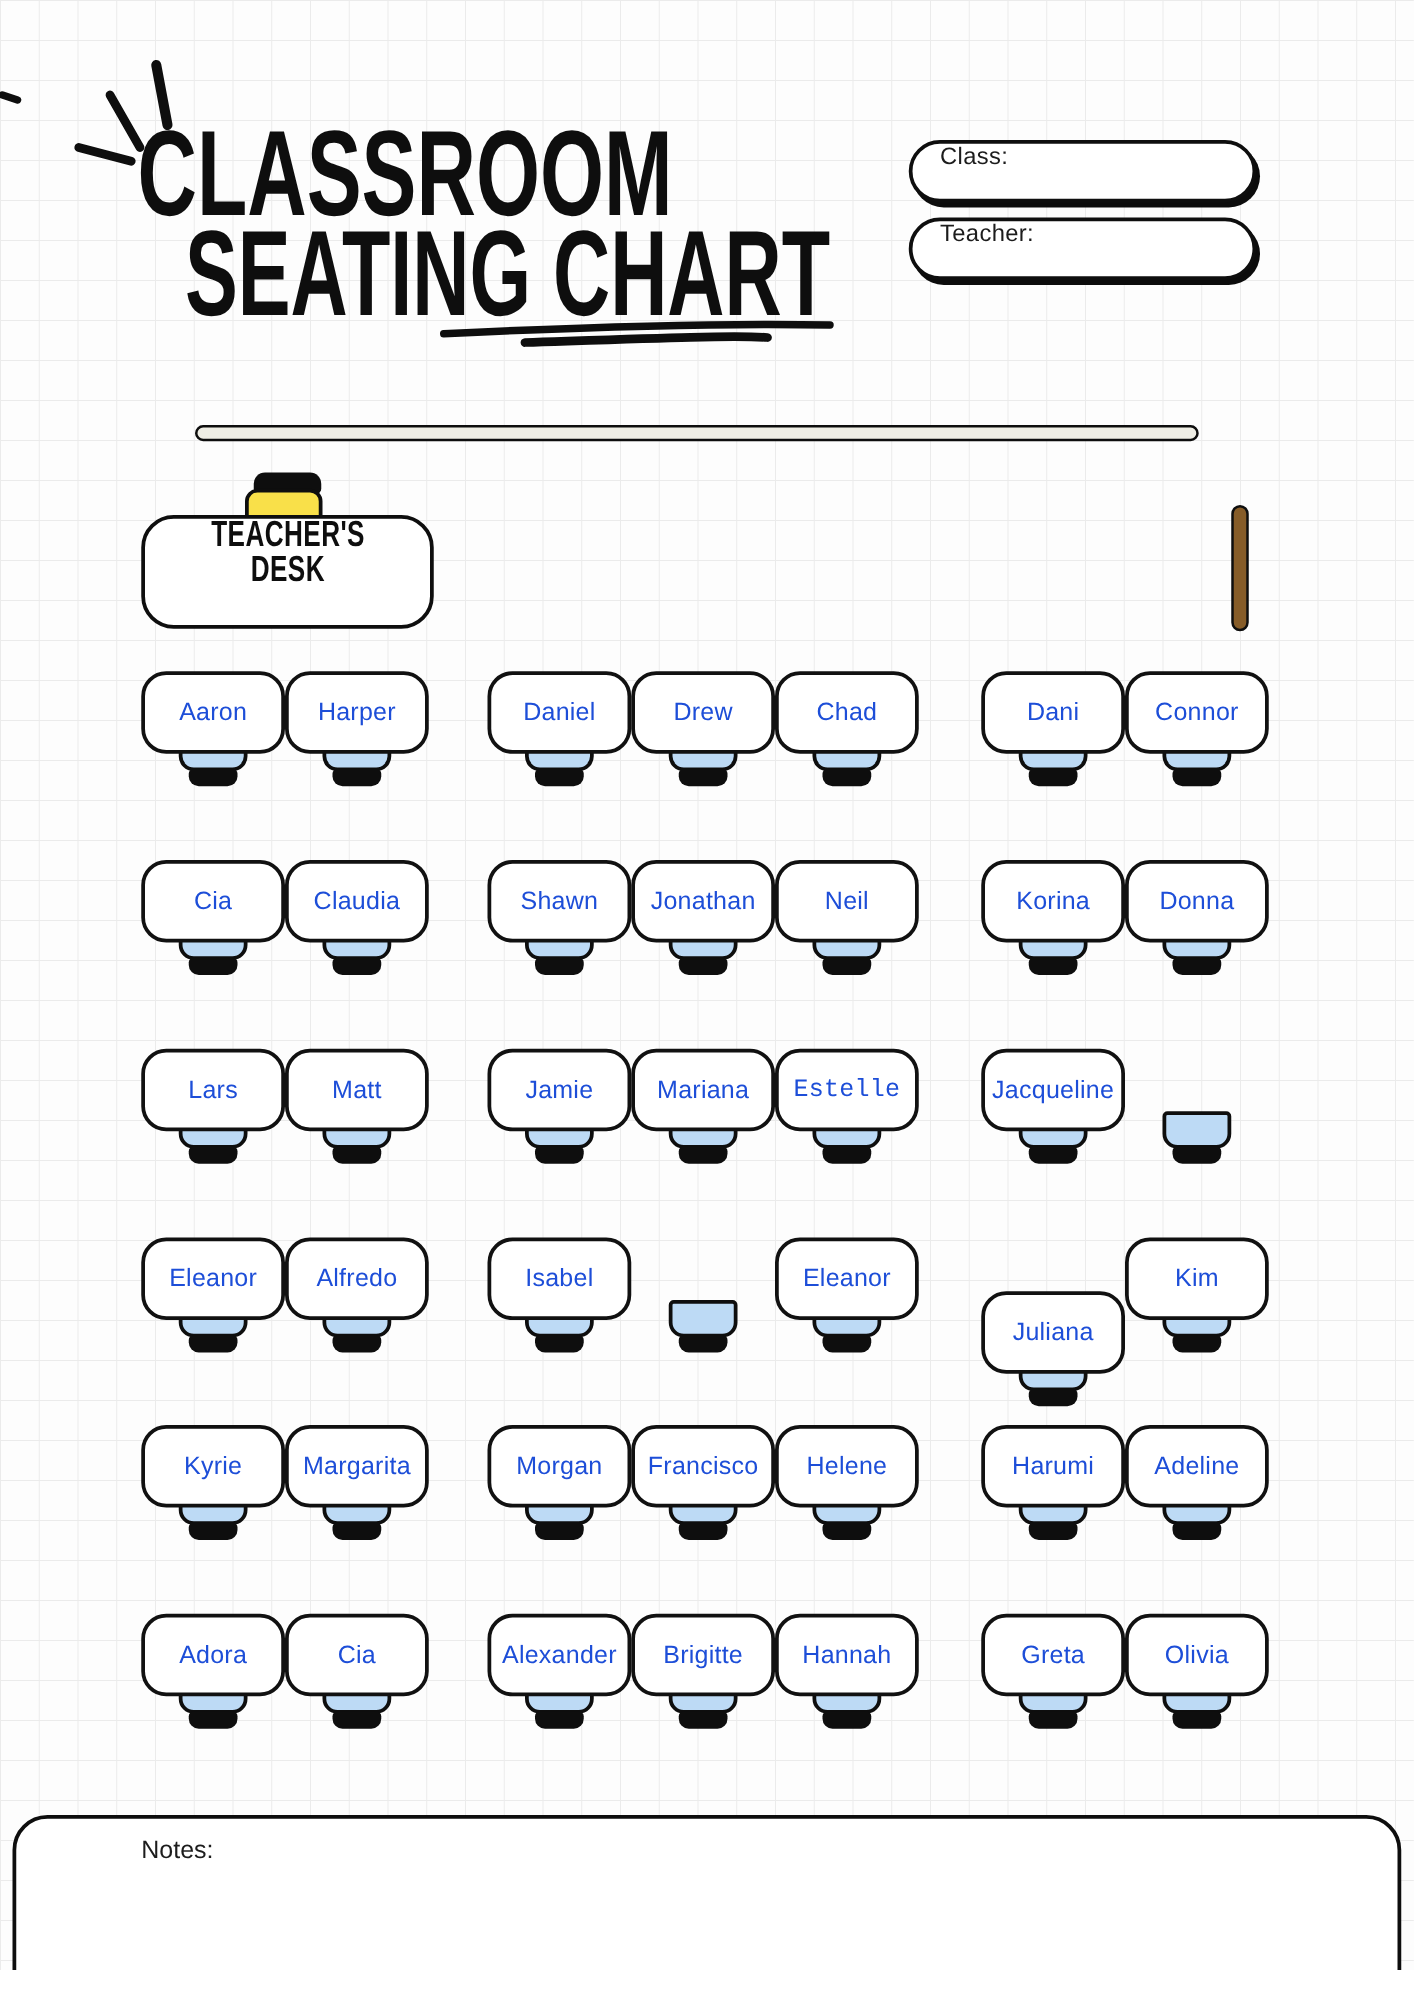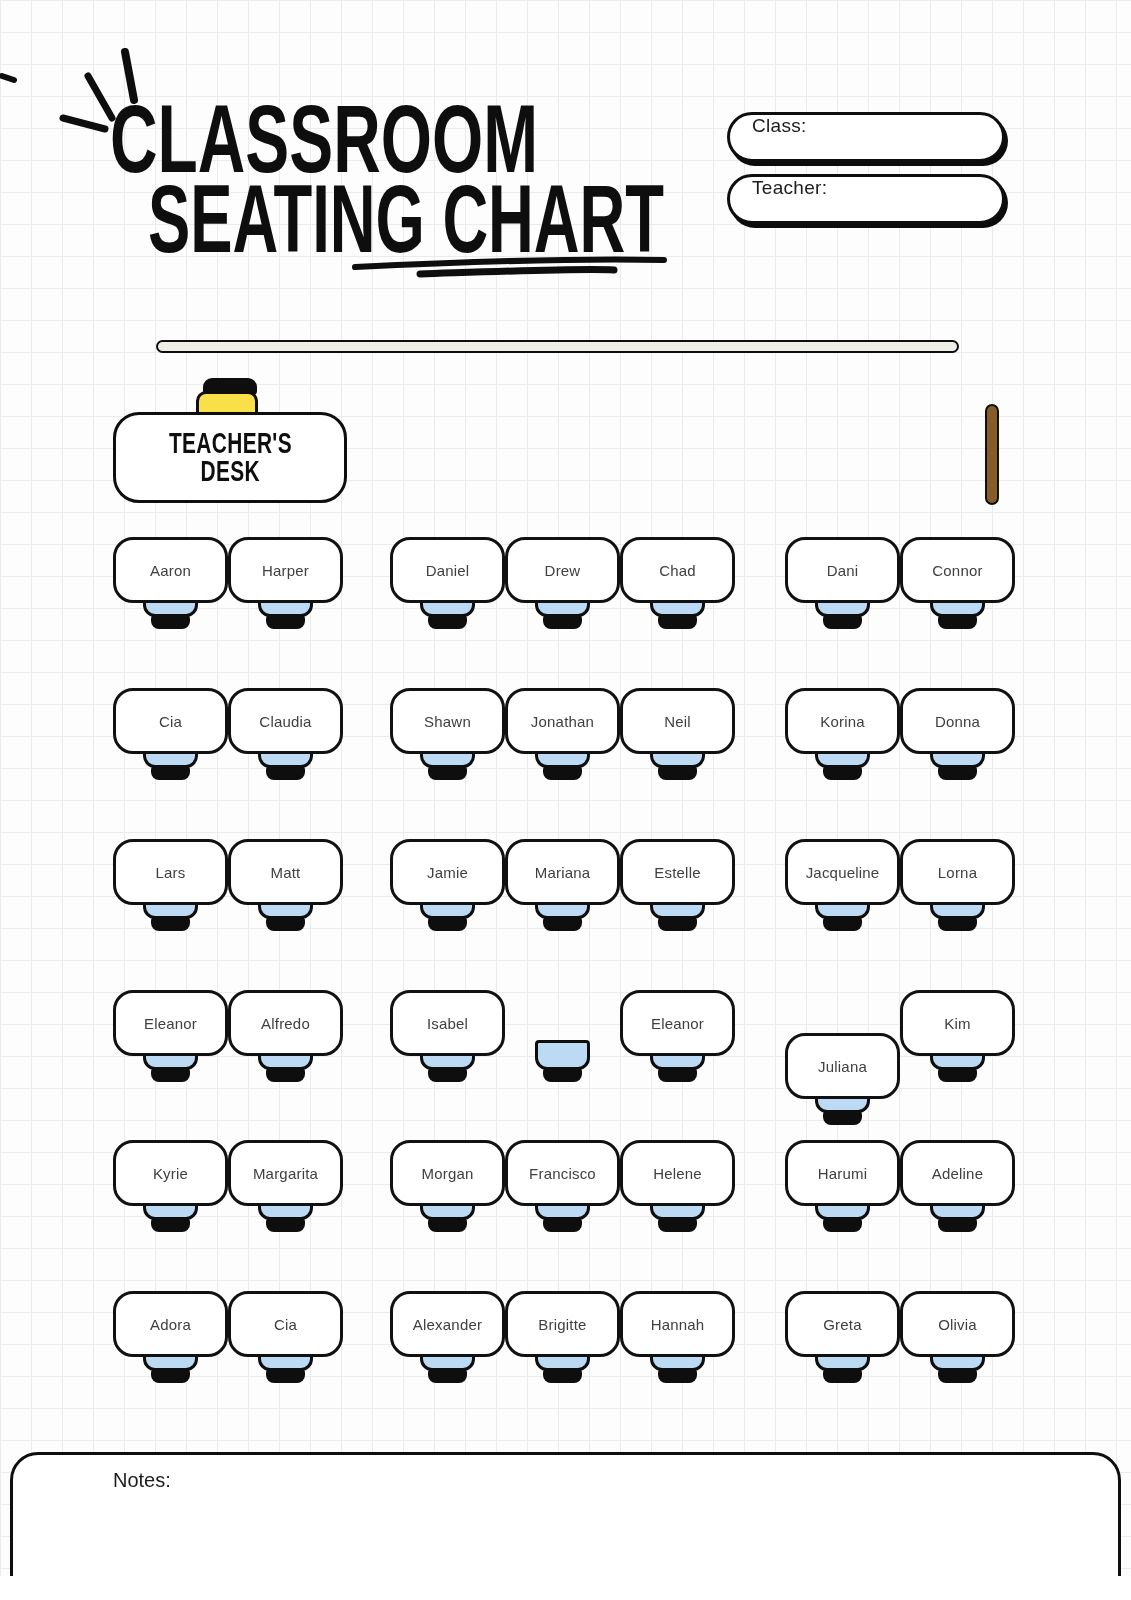--- a/index.html
+++ b/index.html
@@ -33,21 +33,21 @@
     background:#efeee5;border:2px solid #0e0e0e;border-radius:7px;
   }
 
   
   .teacher-group{position:absolute;left:113px;top:378px;width:234px;height:125px;}
   .t-chair-cap{position:absolute;left:90px;top:0;width:54px;height:17px;background:#0e0e0e;border-radius:9px 9px 4px 4px;}
   .t-chair-back{position:absolute;left:83px;top:13px;width:62px;height:28px;background:#f9e049;border:3px solid #0e0e0e;border-radius:10px 10px 0 0;box-sizing:border-box;}
   .t-desk{
     position:absolute;left:0;top:34px;width:234px;height:91px;background:#fff;
     border:3px solid #0e0e0e;border-radius:26px;box-sizing:border-box;
-    display:flex;flex-direction:column;align-items:center;justify-content:center;
+    display:flex;flex-direction:column;align-items:center;
   }
   .t-desk .l{
     font-weight:bold;font-size:29px;color:#0e0e0e;line-height:.95;
     transform:scaleX(.72);letter-spacing:.5px;white-space:nowrap;
   }
 
   .stick{position:absolute;left:985px;top:404px;width:14px;height:101px;background:#865c28;border:2px solid #0e0e0e;border-radius:8px;box-sizing:border-box;}
 
   
   .seat{position:absolute;width:115px;height:94px;}
@@ -57,21 +57,21 @@
   }
   .chair-base{
     position:absolute;left:38px;top:78px;width:39px;height:14px;
     background:#0e0e0e;border-radius:4px 4px 8px 8px;
   }
   .desk-top{
     position:absolute;left:0;top:0;width:115px;height:66px;background:#fff;
     border:3px solid #111;border-radius:20px;box-sizing:border-box;
     display:flex;align-items:center;justify-content:center;
   }
-  .desk-top .nm{font-size:15px;color:#404040;letter-spacing:.2px;white-space:nowrap;}
+  .desk-top .nm{font-size:20px;color:#1d4ed8;letter-spacing:.2px;white-space:nowrap;}
 
   
   .notes-box{
     position:absolute;left:10px;top:1452px;width:1111px;height:170px;
     background:#fff;border:3px solid #0e0e0e;border-radius:28px;box-sizing:border-box;
   }
   .notes-box span{position:absolute;left:100px;top:14px;font-size:20px;color:#1c1c1c;}
 </style>
 </head>
 <body>
@@ -235,40 +235,37 @@
           <span class="nm">Jamie</span>
         </div>
       </div>
       <div class="seat" style="left: 505px; top: 839px;">
         <div class="chair-back"></div>
         <div class="chair-base"></div>
         <div class="desk-top">
           <span class="nm">Mariana</span>
         </div>
       </div>
-      <div class="seat" style="left: 620px; top: 839px;">
+      <div class="seat" style="left: 620px; top: 839px; font-family: Liberation Mono, monospace;">
         <div class="chair-back"></div>
         <div class="chair-base"></div>
         <div class="desk-top">
           <span class="nm">Estelle</span>
         </div>
       </div>
       <div class="seat" style="left: 785px; top: 839px;">
         <div class="chair-back"></div>
         <div class="chair-base"></div>
         <div class="desk-top">
           <span class="nm">Jacqueline</span>
         </div>
       </div>
       <div class="seat" style="left: 900px; top: 839px;">
         <div class="chair-back"></div>
         <div class="chair-base"></div>
-        <div class="desk-top">
-          <span class="nm">Lorna</span>
-        </div>
       </div>
       <div class="seat" style="left: 113px; top: 990px;">
         <div class="chair-back"></div>
         <div class="chair-base"></div>
         <div class="desk-top">
           <span class="nm">Eleanor</span>
         </div>
       </div>
       <div class="seat" style="left: 228px; top: 990px;">
         <div class="chair-back"></div>

